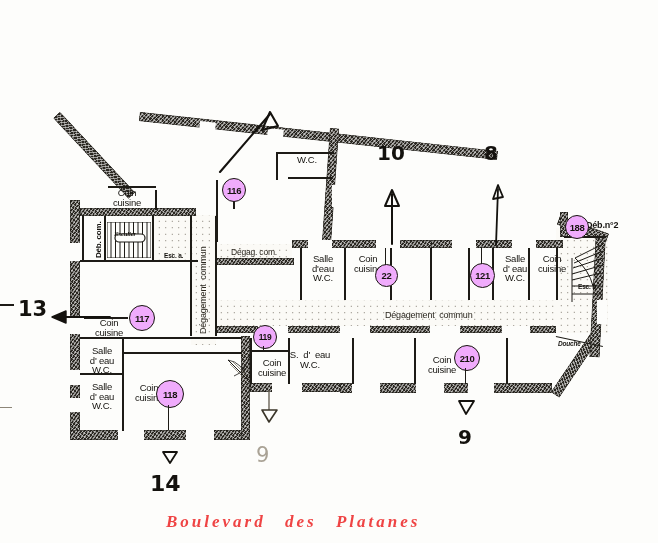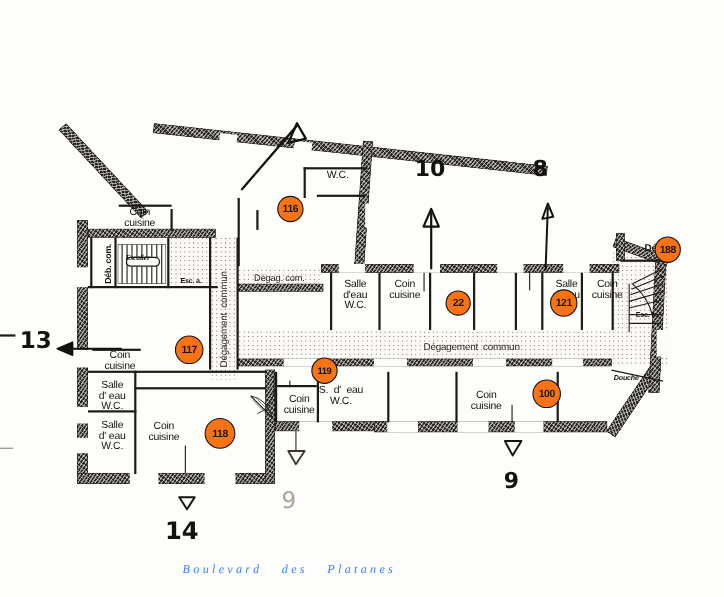--- a/index.html
+++ b/index.html
@@ -30,36 +30,36 @@
   
   .stip{position:absolute;background:#fbfaf6;
         background-image:
           radial-gradient(#5c564a .55px,transparent .6px),
           radial-gradient(#6d675a .45px,transparent .5px);
         background-size:4px 4px,6.5px 6.5px;
         background-position:0 0,2px 3px;}
 
   
   .bub{position:absolute;border:1.6px solid #17150f;border-radius:50%;
-       background:#f97316;display:flex;align-items:center;justify-content:center;
-       font-size:9.5px;font-weight:700;color:#17150f;letter-spacing:-.4px;margin-left:30px;}
+       background:#f0abfc;display:flex;align-items:center;justify-content:center;
+       font-size:9.5px;font-weight:700;color:#17150f;letter-spacing:-.4px;}
 
   
   .ldr{position:absolute;background:#1d1b16;}
 
   
   .hand{position:absolute;color:#14120e;
         font-family:"DejaVu Sans",sans-serif;font-weight:700;}
   .hand.faint{color:#a9a295;font-weight:400;}
   .harrow{position:absolute;}
   .harrow svg{display:block;overflow:visible;}
 
   .caption{position:absolute;font-family:"Liberation Serif",serif;
-           font-style:italic;font-size:11px;color:#3b82f6;
-           letter-spacing:3px;word-spacing:12px;}
+           font-style:italic;font-size:17px;color:#ef4444;
+           letter-spacing:3px;word-spacing:12px;font-weight:bold;}
 
   .vert{transform-origin:0 0;}
   .cursive{font-family:"Liberation Serif",serif;font-style:italic;font-weight:700;}
 </style>
 </head>
 <body>
 
 <div id="plan">
 
   <div class="stip" style="left:191px;top:215px;width:25px;height:130px;"></div>
@@ -268,21 +268,21 @@
   <div class="bub" style="left:129px;top:305px;width:24px;height:24px;">
     <span>117</span>
   </div>
   <div class="bub" style="left:156px;top:380px;width:26px;height:26px;">
     <span>118</span>
   </div>
   <div class="bub" style="left:253px;top:325px;width:22px;height:22px;font-size:8.5px;">
     <span>119</span>
   </div>
   <div class="bub" style="left:454px;top:345px;width:24px;height:24px;">
-    <span>100</span>
+    <span>210</span>
   </div>
   <div class="bub" style="left:375px;top:264px;width:21px;height:21px;">
     <span>22</span>
   </div>
   <div class="bub" style="left:470px;top:263px;width:23px;height:23px;">
     <span>121</span>
   </div>
   <div class="bub" style="left:565px;top:215px;width:22px;height:22px;">
     <span>188</span>
   </div>

